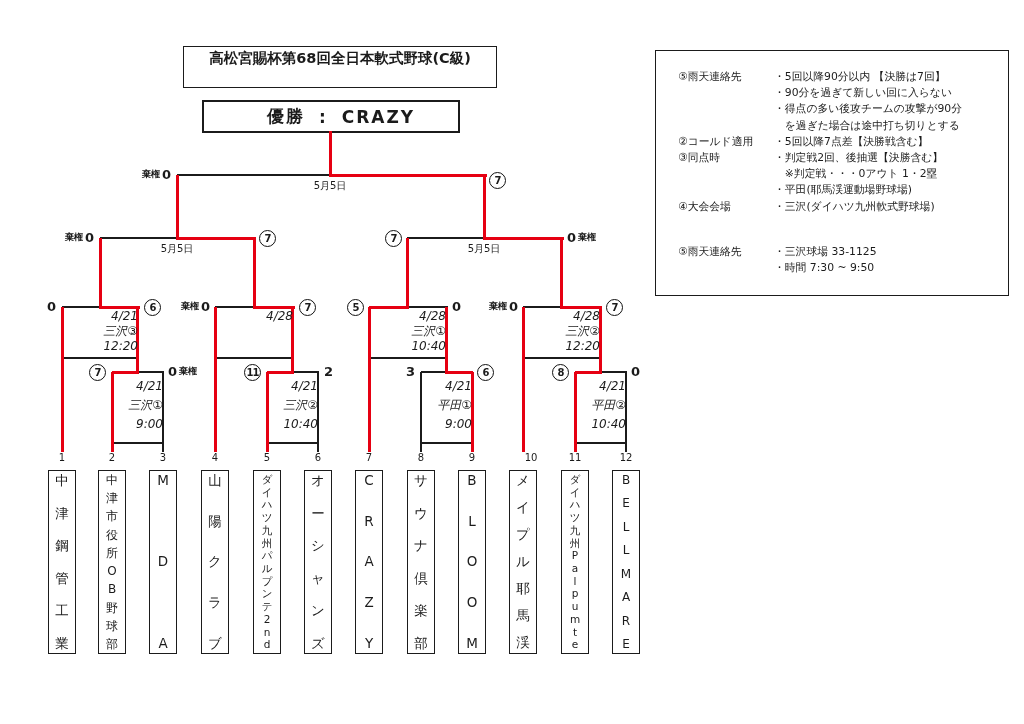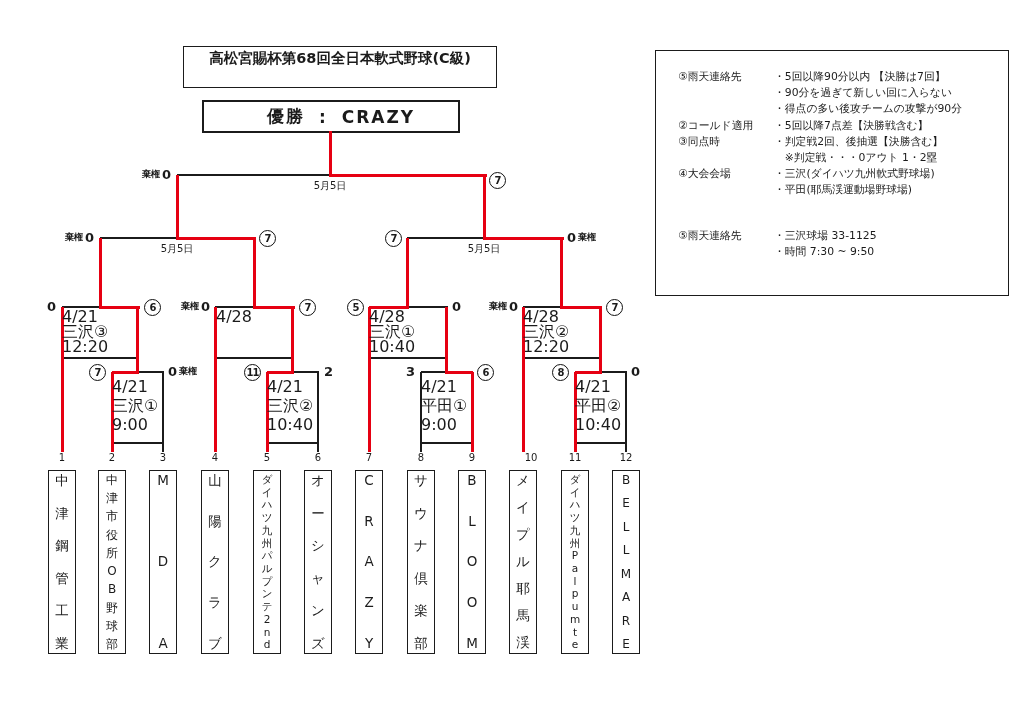--- a/index.html
+++ b/index.html
@@ -11,21 +11,21 @@
   #champion-box{left:202px;top:100px;width:258px;height:33px;border-width:2px;
                 display:flex;align-items:center;justify-content:center;gap:14px;
                 font-size:17px;font-weight:bold;letter-spacing:2px;padding-left:20px;}
   
   .hl,.vl{position:absolute;}
   .hl.k{height:1.5px;background:#1b1b1b;}
   .vl.k{width:1.5px;background:#1b1b1b;}
   .hl.r{height:3px;background:var(--red,#e60012);}
   .vl.r{width:3px;background:var(--red,#e60012);}
   
-  .mlabel{position:absolute;text-align:left;font-size:16px;line-height:15px;color:#1b1b1b;}
+  .mlabel{position:absolute;text-align:right;font-size:12px;line-height:15px;color:#1b1b1b;font-style:italic;}
   .mlabel.r1{line-height:19px;}
   .datelabel{position:absolute;text-align:center;font-size:10px;color:#1b1b1b;}
   
   .score{position:absolute;display:flex;align-items:center;gap:2px;white-space:nowrap;}
   .score.anchor-right{transform:translateX(-100%);}
   .score .num{font-size:13px;font-weight:bold;}
   .score .note{font-size:9px;font-weight:bold;}
   .score .circled{display:inline-flex;align-items:center;justify-content:center;
         width:15px;height:15px;border:1.5px solid #111;border-radius:50%;
         font-size:10px;font-weight:bold;letter-spacing:-1px;line-height:1;}
@@ -365,38 +365,42 @@
       </div>
       <div class="info-row">
         <div class="lbl"></div>
         <div>・90分を過ぎて新しい回に入らない</div>
       </div>
       <div class="info-row">
         <div class="lbl"></div>
         <div>・得点の多い後攻チームの攻撃が90分</div>
       </div>
       <div class="info-row">
+        <div class="lbl"></div>
+        <div>　を過ぎた場合は途中打ち切りとする</div>
+      </div>
+      <div class="info-row">
         <div class="lbl">②コールド適用</div>
         <div>・5回以降7点差【決勝戦含む】</div>
       </div>
       <div class="info-row">
         <div class="lbl">③同点時</div>
         <div>・判定戦2回、後抽選【決勝含む】</div>
       </div>
       <div class="info-row">
         <div class="lbl"></div>
         <div>　※判定戦・・・0アウト 1・2塁</div>
       </div>
       <div class="info-row">
+        <div class="lbl"></div>
+        <div>・平田(耶馬渓運動場野球場)</div>
+      </div>
+      <div class="info-row">
         <div class="lbl">④大会会場</div>
         <div>・三沢(ダイハツ九州軟式野球場)</div>
-      </div>
-      <div class="info-row">
-        <div class="lbl"></div>
-        <div>・平田(耶馬渓運動場野球場)</div>
       </div>
       <div class="info-row gap">
         <div class="lbl">⑤雨天連絡先</div>
         <div>・三沢球場 33-1125</div>
       </div>
       <div class="info-row">
         <div class="lbl"></div>
         <div>・時間 7:30 ~ 9:50</div>
       </div>
     </div>

